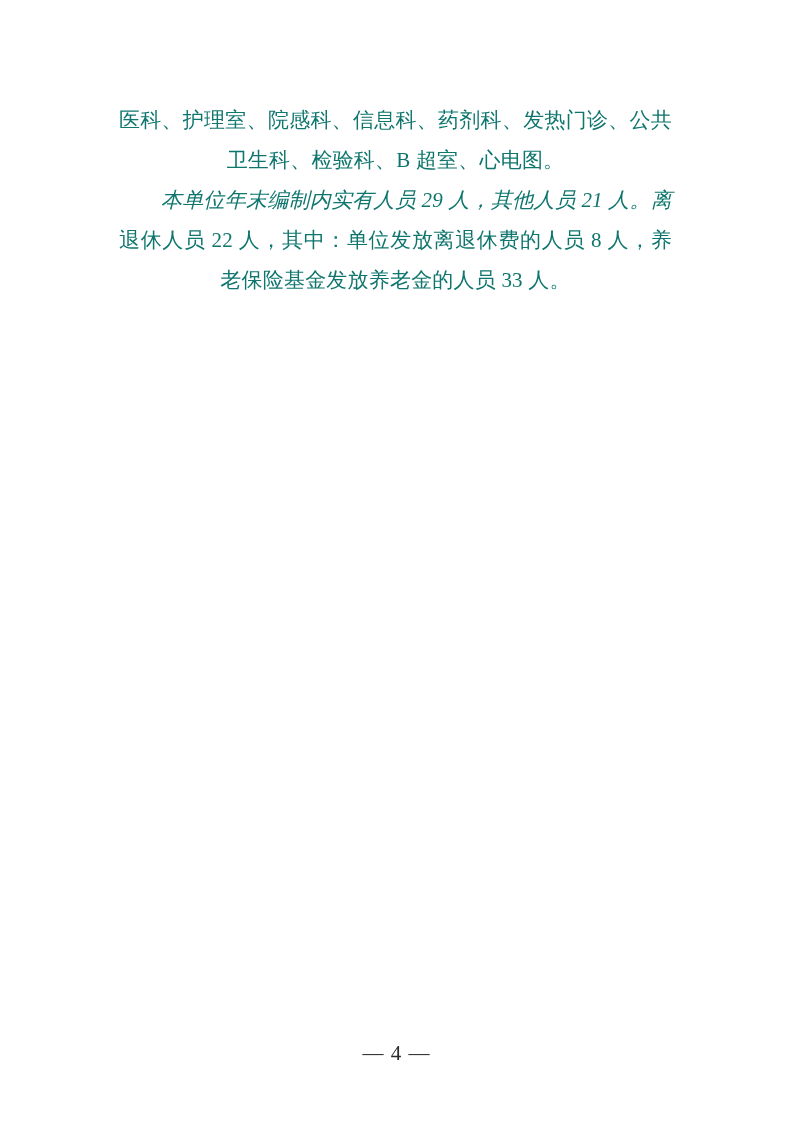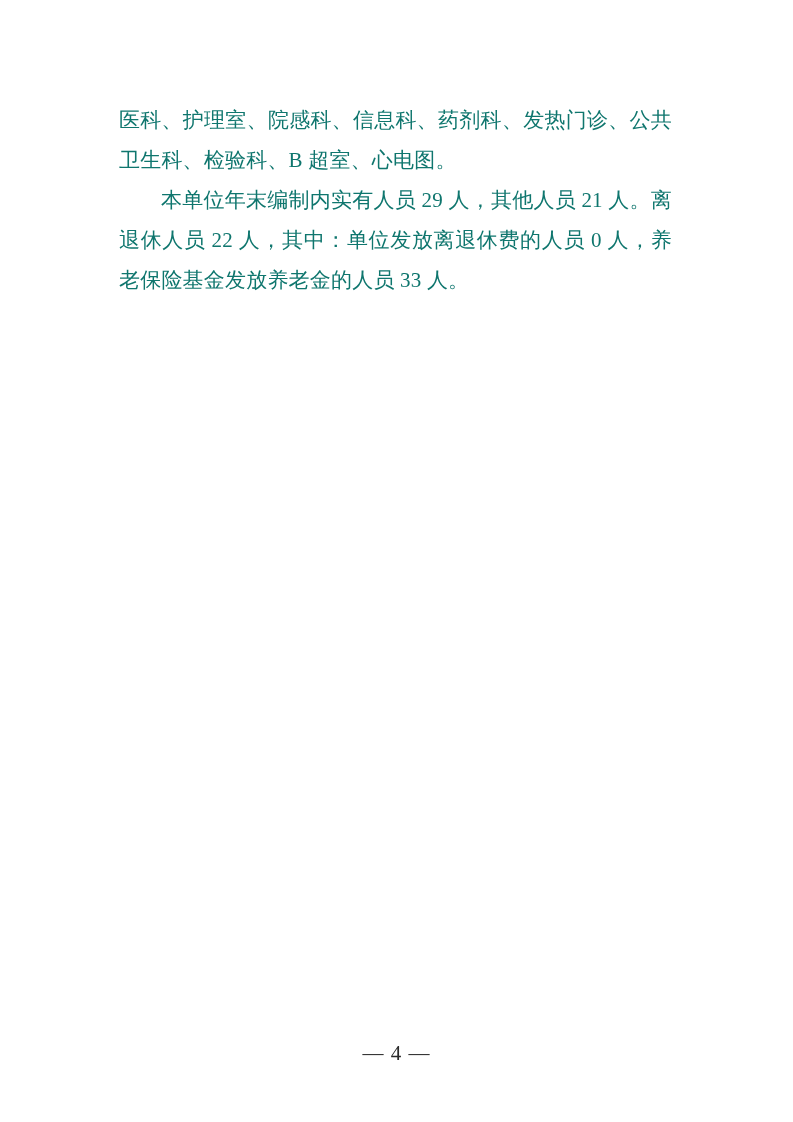--- a/index.html
+++ b/index.html
@@ -22,32 +22,33 @@
     width: 553px;
     top: 100px;
     font-size: 21px;
     line-height: 40px;
     letter-spacing: 0.2px;
     color: #0f766e;
   }
   .text-line {
     height: 40px;
     white-space: nowrap;
-    text-align: left;
+    text-align: center;
   }
   
   .text-line.fill {
     white-space: normal;
     text-align: justify;
     text-align-last: justify;
     text-justify: inter-character;
   }
   
   .text-line.indent {
     text-indent: 42px;
+    font-style: italic;
   }
   .page-footer {
     position: absolute;
     left: 0;
     right: 0;
     top: 1040px;
     height: 26px;
     line-height: 26px;
     text-align: center;
     font-size: 21px;
@@ -62,21 +63,21 @@
 
   <div class="body-text">
 
     <div>
       <div class="text-line fill">医科、护理室、院感科、信息科、药剂科、发热门诊、公共</div>
       <div class="text-line">卫生科、检验科、B 超室、心电图。</div>
     </div>
 
     <div>
       <div class="text-line fill indent">本单位年末编制内实有人员 29 人，其他人员 21 人。离</div>
-      <div class="text-line fill">退休人员 22 人，其中：单位发放离退休费的人员 0 人，养</div>
+      <div class="text-line fill">退休人员 22 人，其中：单位发放离退休费的人员 8 人，养</div>
       <div class="text-line">老保险基金发放养老金的人员 33 人。</div>
     </div>
 
   </div>
 
   <div class="page-footer">— 4 —</div>
 
 </div>
 
 </body></html>

